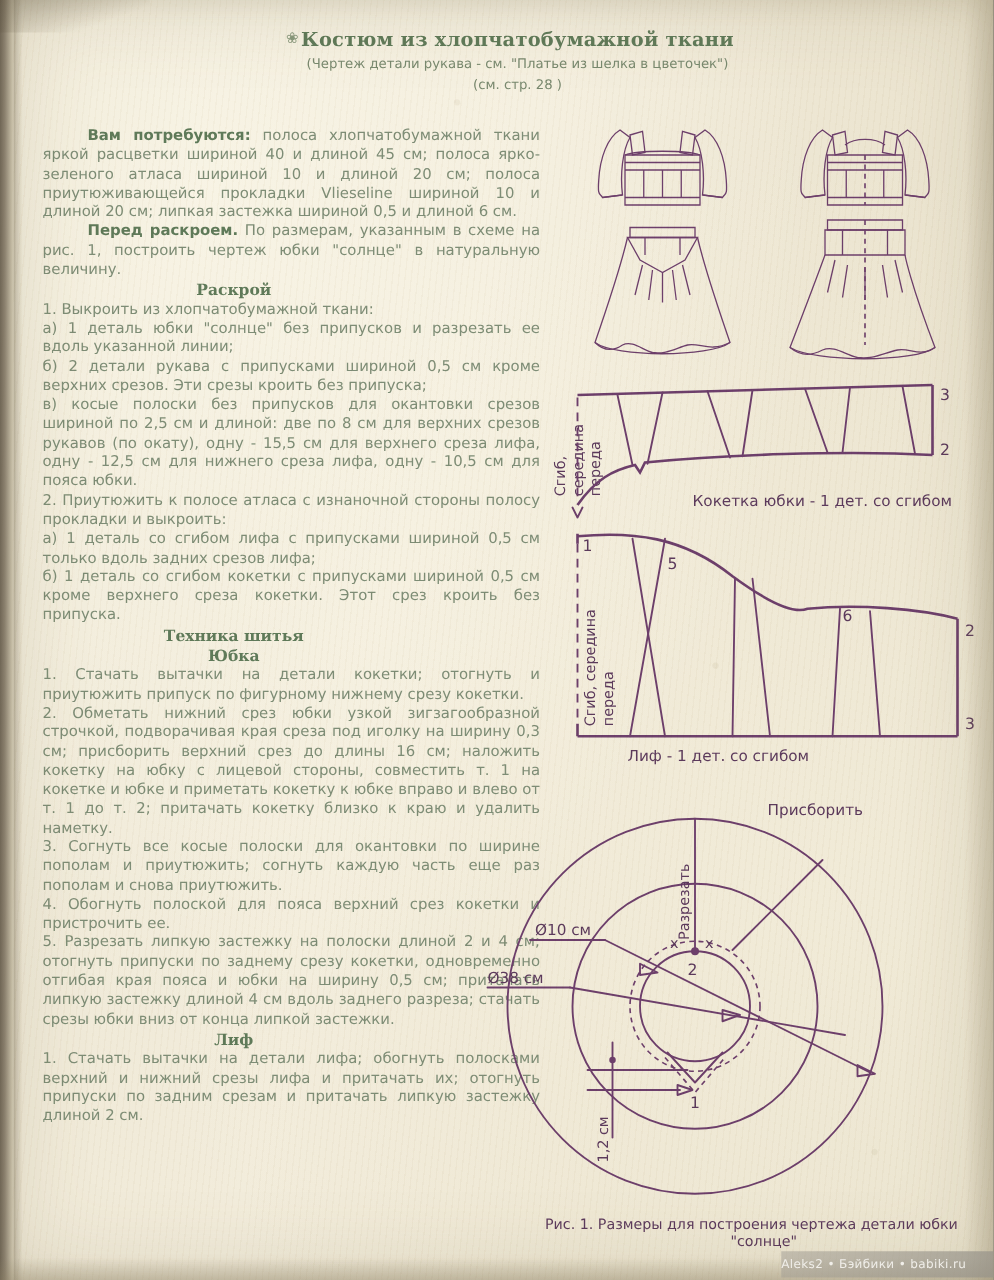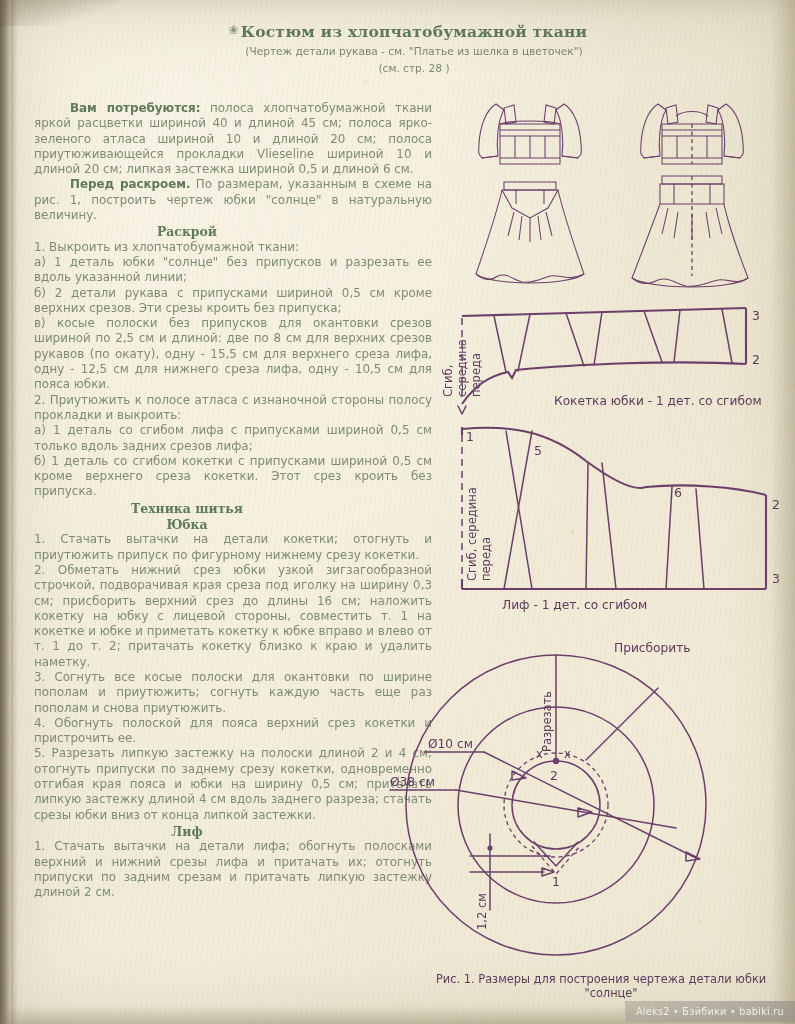--- a/index.html
+++ b/index.html
@@ -59,21 +59,21 @@
   .lblb{font-size:12.2px;fill:#5c3a5c;font-family:"DejaVu Sans","Liberation Sans",sans-serif;}
   .num{font-size:12.5px;fill:#5c3a5c;font-family:"DejaVu Sans","Liberation Sans",sans-serif;}
 
   #figs{position:absolute;left:436px;top:96px;width:348px;}
   #cap{position:absolute;left:436px;top:972px;width:350px;font-size:11.4px;
        color:#5c3a5c;line-height:14px;}
 
   
   #wm{position:absolute;right:0;bottom:2px;height:21px;width:170px;
       background:linear-gradient(90deg,rgba(165,160,150,.55),rgba(150,146,137,.72));
-      color:#f0eee9;font-size:9.6px;line-height:21px;text-align:center;letter-spacing:.3px;}
+      color:#f0eee9;font-size:9.6px;line-height:21px;text-align:left;letter-spacing:.3px;}
 </style>
 </head>
 <body>
 
 <div id="page">
 
   <div id="title">
     <div style="position:relative;display:inline-block;">
       <span class="flower">❀</span>
       <span class="ttl">Костюм из хлопчатобумажной ткани</span>

